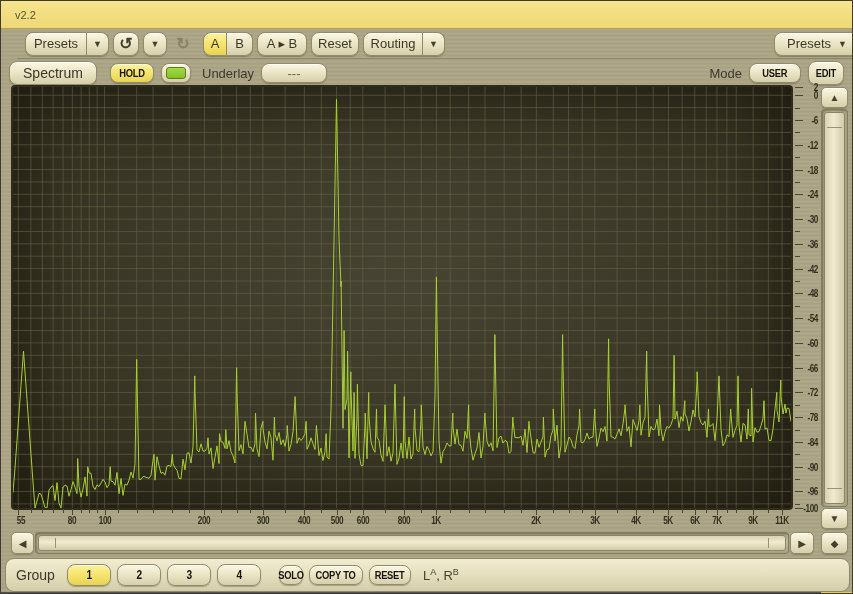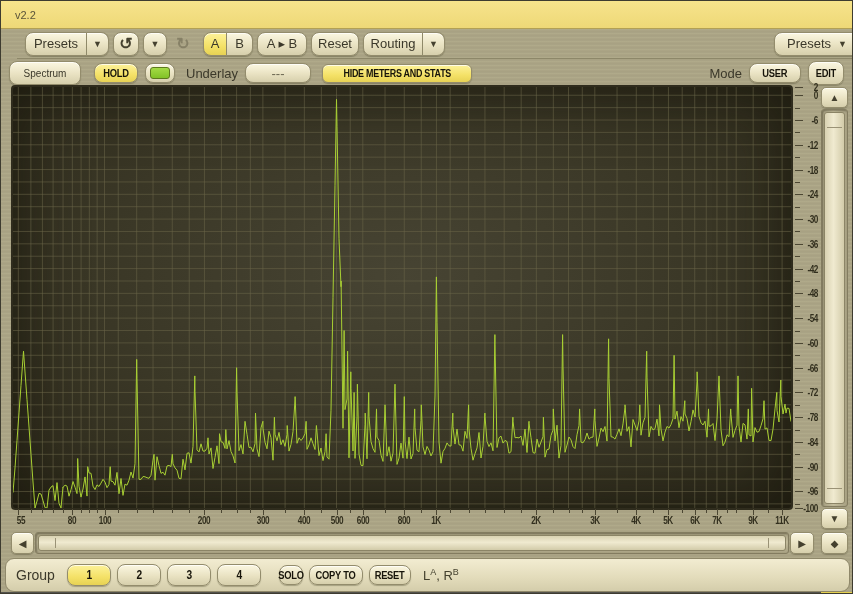--- a/index.html
+++ b/index.html
@@ -124,35 +124,32 @@
         <span class="glyph" style="font-size:9px">▼</span>
       </span>
     <span class="spacer"></span>
     <span class="btn" style="width:86px;height:24px;gap:7px">
         <span>Presets</span>
         <span class="glyph" style="font-size:9px">▼</span>
       </span>
   </div>
 
   <div id="row2">
-    <span class="btn" style="width:72px;height:24px;font-size:10px">
+    <span class="btn" style="width:88px;height:24px;font-size:14px">
         <span>Spectrum</span>
       </span>
     <span class="btn btn-yellow" style="width:44px;height:20px;margin-left:6px">
         <span class="cond" style="font-size:11px">HOLD</span>
       </span>
     <span class="btn" style="width:30px;height:20px">
         <span id="swatch" style="width: 20px; height: 12px; border-radius: 3px; border: 1px solid rgb(93, 122, 29); background: linear-gradient(rgb(164, 218, 69), rgb(130, 194, 38));"></span>
       </span>
     <span style="font-size:13px;color:#3b382a;margin-left:4px">Underlay</span>
     <span class="btn" style="width:66px;height:20px;color:#6a6650">
         <span>---</span>
-      </span>
-    <span class="btn btn-yellow" style="width:150px;height:19px;border-radius:6px;margin-left:4px">
-        <span class="cond" style="font-size:10.5px">HIDE METERS AND STATS</span>
       </span>
     <span class="spacer"></span>
     <span style="font-size:13px;color:#3b382a">Mode</span>
     <span class="btn" style="width:52px;height:20px">
         <span class="cond" style="font-size:11px">USER</span>
       </span>
     <span class="btn" style="width:36px;height:24px">
         <span class="cond" style="font-size:11px">EDIT</span>
       </span>
   </div>

